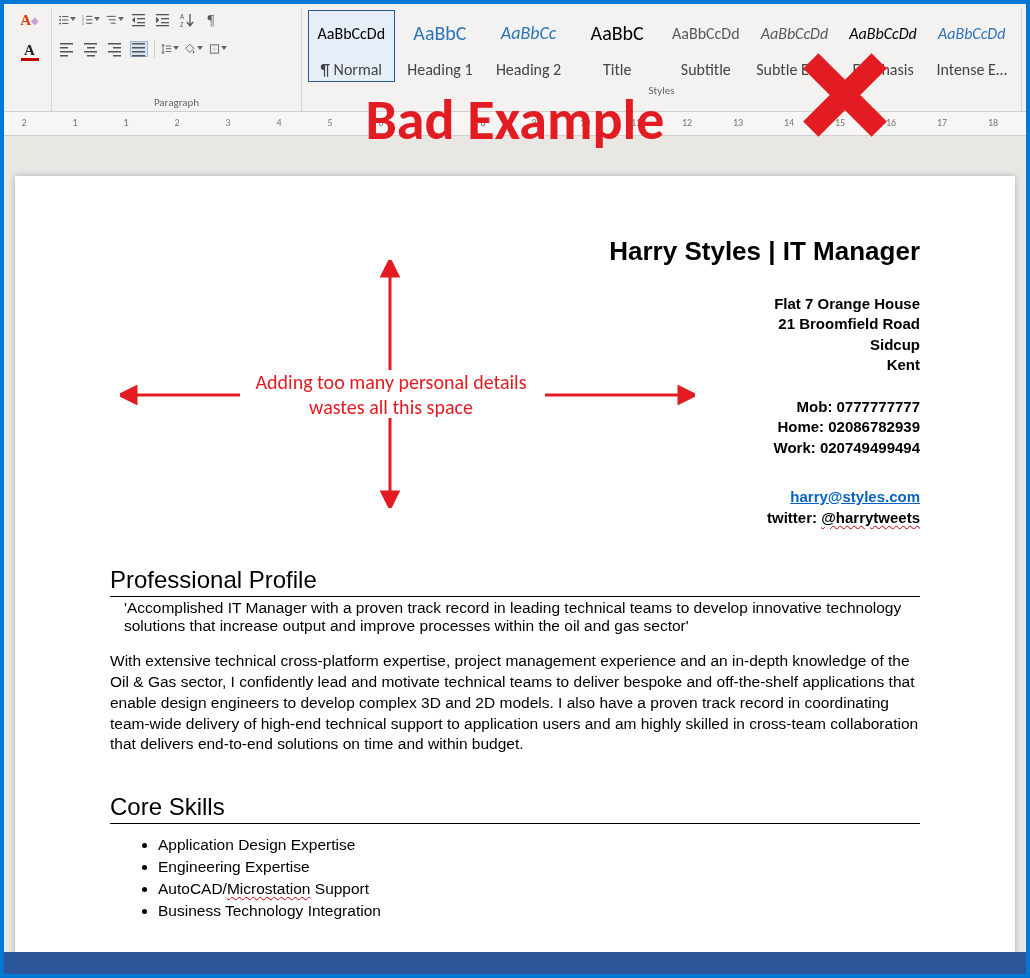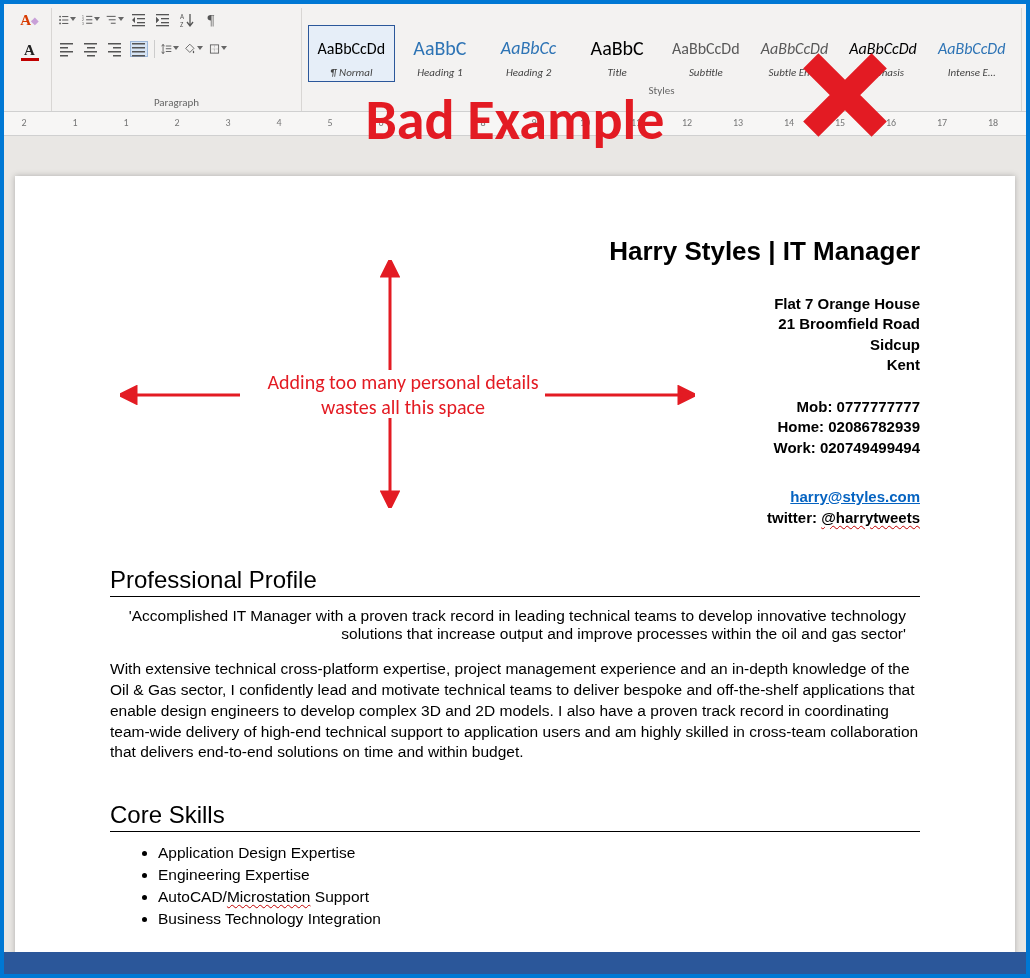--- a/index.html
+++ b/index.html
@@ -47,31 +47,31 @@
     width: 18px; height: 16px;
     display: inline-flex; align-items: center; justify-content: center;
     color: #555;
   }
   .ico-btn svg { width: 16px; height: 16px; }
   .dd { width: 6px; height: 6px; border-left: 3px solid transparent; border-right: 3px solid transparent; border-top: 4px solid #666; display: inline-block; margin-left: 1px; vertical-align: middle;}
   .red-a-top { color: #d83b01; font-weight: bold; font-size: 15px; font-family: 'Times New Roman', serif;}
   .red-a-bot { position: relative; }
   .red-a-bot::after { content:""; position:absolute; left:0; right:0; bottom:-3px; height:3px; background:#c00000;}
   .styles-group { flex: 1; overflow: hidden; }
-  .styles-row { display: flex; gap: 2px; height: 72px; overflow: hidden; align-items: flex-end;}
+  .styles-row { display: flex; gap: 2px; height: 72px; overflow: hidden;}
   .style-card {
     border: 1px solid transparent;
     width: 92px;
     display: flex; flex-direction: column;
     align-items: center; justify-content: space-between;
     padding: 4px 2px 2px 2px;
   }
   .style-card.selected { border: 1px solid #2b579a; background: #e6eef8; }
   .style-preview { font-size: 18px; height: 36px; display:flex; align-items:center; color:#1f3864;}
-  .style-name { font-size: 11px; color: #444; white-space: nowrap; overflow: hidden; text-overflow: ellipsis; width:100%; text-align:center;font-style:italic;}
+  .style-name { font-size: 16px; color: #444; white-space: nowrap; overflow: hidden; text-overflow: ellipsis; width:100%; text-align:center;}
   .sp-normal { font-family: Calibri; font-size: 16px; color:#000;}
   .sp-h1 { font-family: Calibri; font-size: 20px; color:#2e74b5;}
   .sp-h2 { font-family: Calibri; font-size: 18px; color:#2e74b5; font-style: italic;}
   .sp-title { font-family: Calibri; font-size: 20px; color:#000;}
   .sp-sub { font-family: Calibri; font-size: 16px; color:#595959;}
   .sp-se { font-style: italic; color:#595959; font-size:16px;}
   .sp-em { font-style: italic; color:#000; font-size:16px;}
   .sp-ie { font-style: italic; color:#2e74b5; font-size:16px;}
   .para-mark { font-family: 'Georgia', serif; }
 
@@ -116,21 +116,21 @@
   .cv-links { font-size: 15px; font-weight: bold; margin-top: 28px; line-height:1.4;}
   .cv-links a { color: #0563c1; text-decoration: underline;}
   .squig { text-decoration: underline wavy #c00000 1px; text-underline-offset: 2px;}
   .section-h {
     font-size: 24px;
     font-family: Arial, sans-serif;
     margin-top: 38px;
     padding-bottom: 2px;
     border-bottom: 1.5px solid #000;
   }
-  .quote { text-align: right; font-size: 15.5px; margin-top: 10px; padding: 0 14px;}
+  .quote { text-align: left; font-size: 15.5px; margin-top: 2px; padding: 0 14px;}
   .para { font-size: 15.5px; margin-top: 16px; line-height: 1.35;}
   .skills-cols {
     display: flex;
     margin-top: 10px;
     font-size: 15.5px;
   }
   .skills-cols ul { list-style: disc; padding-left: 48px; flex: 1;}
   .skills-cols li { padding: 2px 0;}
 
   
@@ -146,21 +146,21 @@
     letter-spacing: 0px;
   }
   .big-x {
     position: absolute;
     top: 50px; right: 140px;
     color: #e31b23;
   }
   .big-x svg { width: 90px; height: 90px; }
   .callout-text {
     position: absolute;
-    top: 370px; left: 248px;
+    top: 370px; left: 236px;
     width: 310px;
     color: #e31b23;
     font-size: 20px;
     text-align: center;
     line-height: 1.25;
     font-family: Calibri, Arial, sans-serif;
   }
   .arrow { position: absolute; color: #e31b23; }
   .arrow svg { display:block; }
   .bottom-bar {

